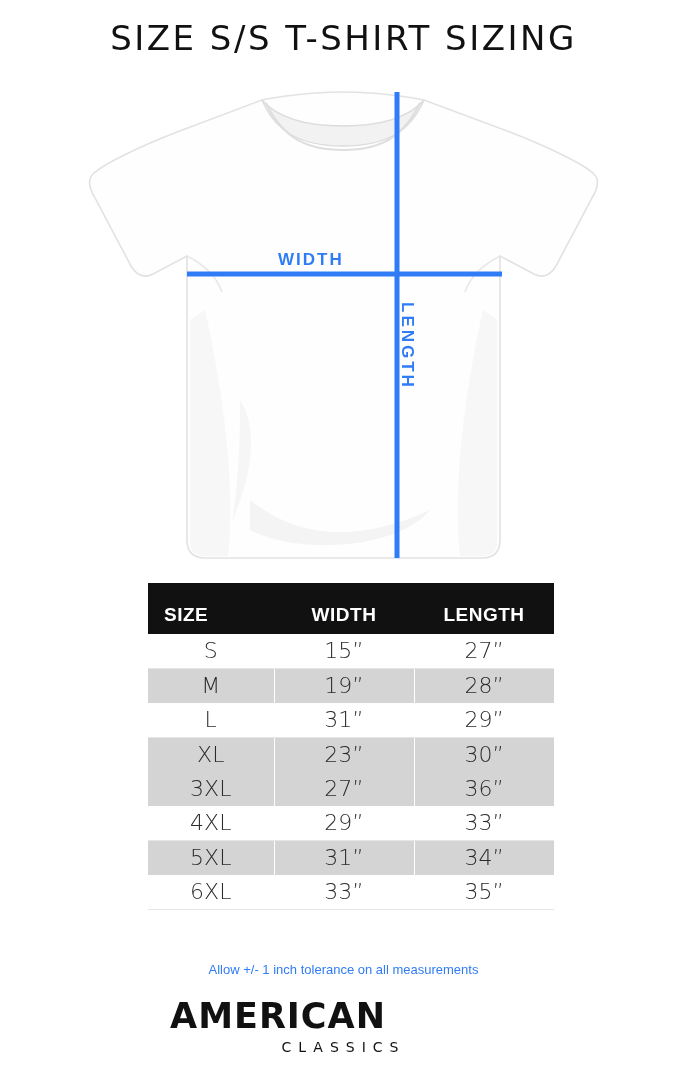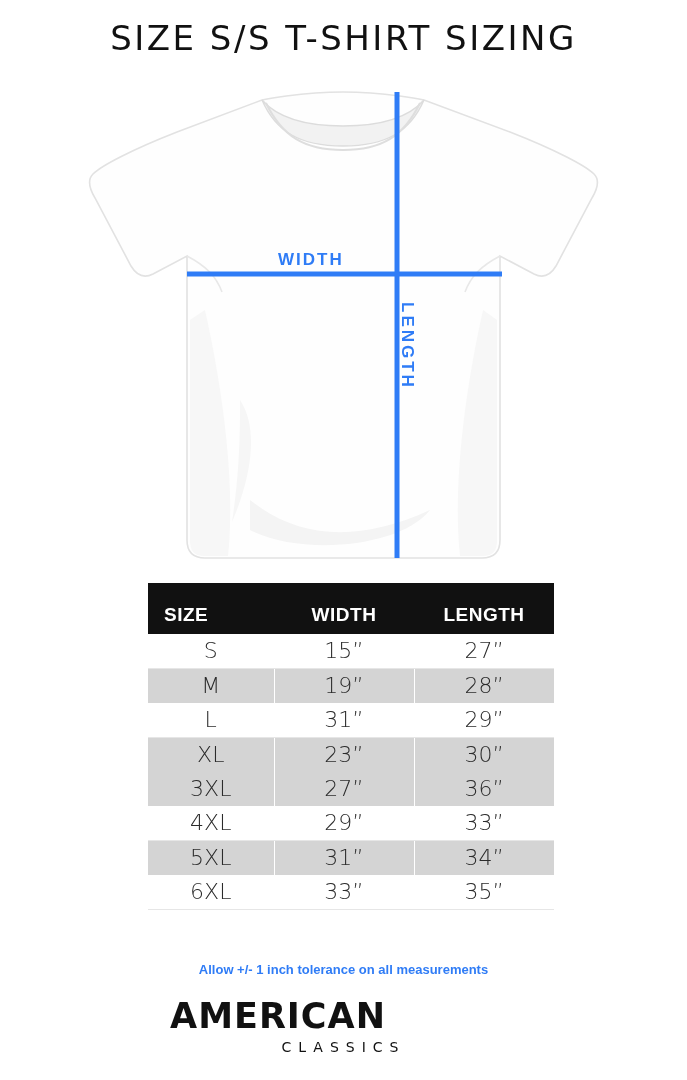--- a/index.html
+++ b/index.html
@@ -101,21 +101,21 @@
 
   
   .note {
     position: absolute;
     top: 962px;
     left: 0;
     width: 687px;
     text-align: center;
     color: #2f7cf6;
     font-size: 13px;
-    font-weight: bold;
+    font-weight: normal;
     font-family: "Liberation Sans", sans-serif;
   }
   .brand-name {
     position: absolute;
     top: 996px;
     left: 0;
     width: 556px;
     text-align: center;
     font-size: 35px;
     font-weight: bold;

